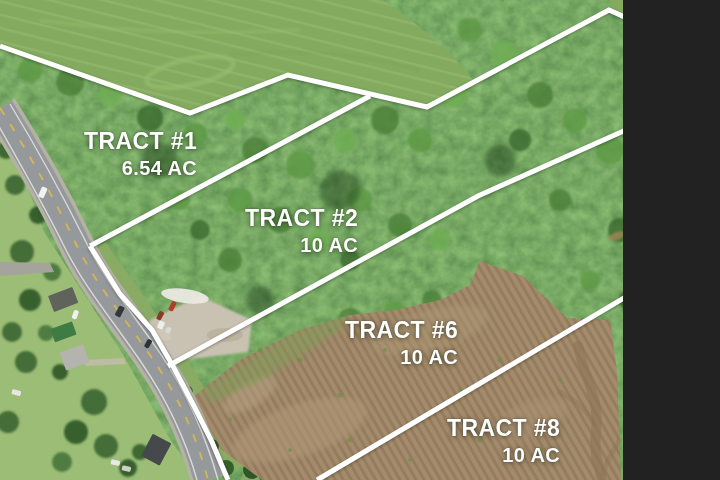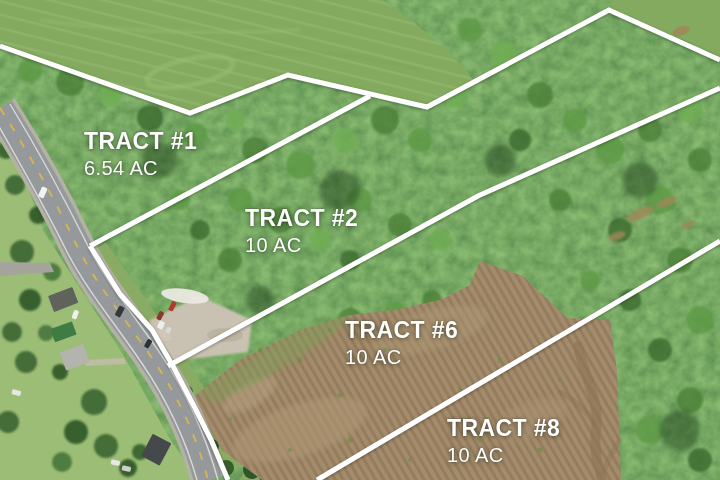--- a/index.html
+++ b/index.html
@@ -1,26 +1,27 @@
 <!DOCTYPE html>
 <html><head>
 <meta charset="utf-8">
 <style>
   html,body{margin:0;padding:0;background:#222;}
   .scene{
-    position:relative;width:720px;height:480px;overflow:hidden;
+    position:relative;width:623px;height:480px;overflow:hidden;
     font-family:"Liberation Sans","DejaVu Sans",sans-serif;
     background:#737373;
+    text-align:right;
   }
   .scene svg{position:absolute;left:0;top:0;display:block;}
   .label{position:absolute;color:#ffffff;
     text-shadow:0 1px 5px rgba(15,25,8,.55),0 0 2px rgba(0,0,0,.3);
     line-height:1;white-space:nowrap;user-select:none;}
   .t-name{font-size:23px;font-weight:700;letter-spacing:.4px;}
-  .t-ac{font-size:20px;font-weight:400;margin-top:5px;letter-spacing:.4px;}
+  .t-ac{font-size:20px;font-weight:700;margin-top:5px;letter-spacing:.4px;}
   .pos-t1{left:84px;top:130px;}
   .pos-t2{left:201px;top:207px;margin-left:44px;}
   .pos-t3{left:345px;top:319px;}
   .pos-t4{left:447px;top:417px;}
 </style>
 </head>
 <body>
 
 <div class="scene">
 

